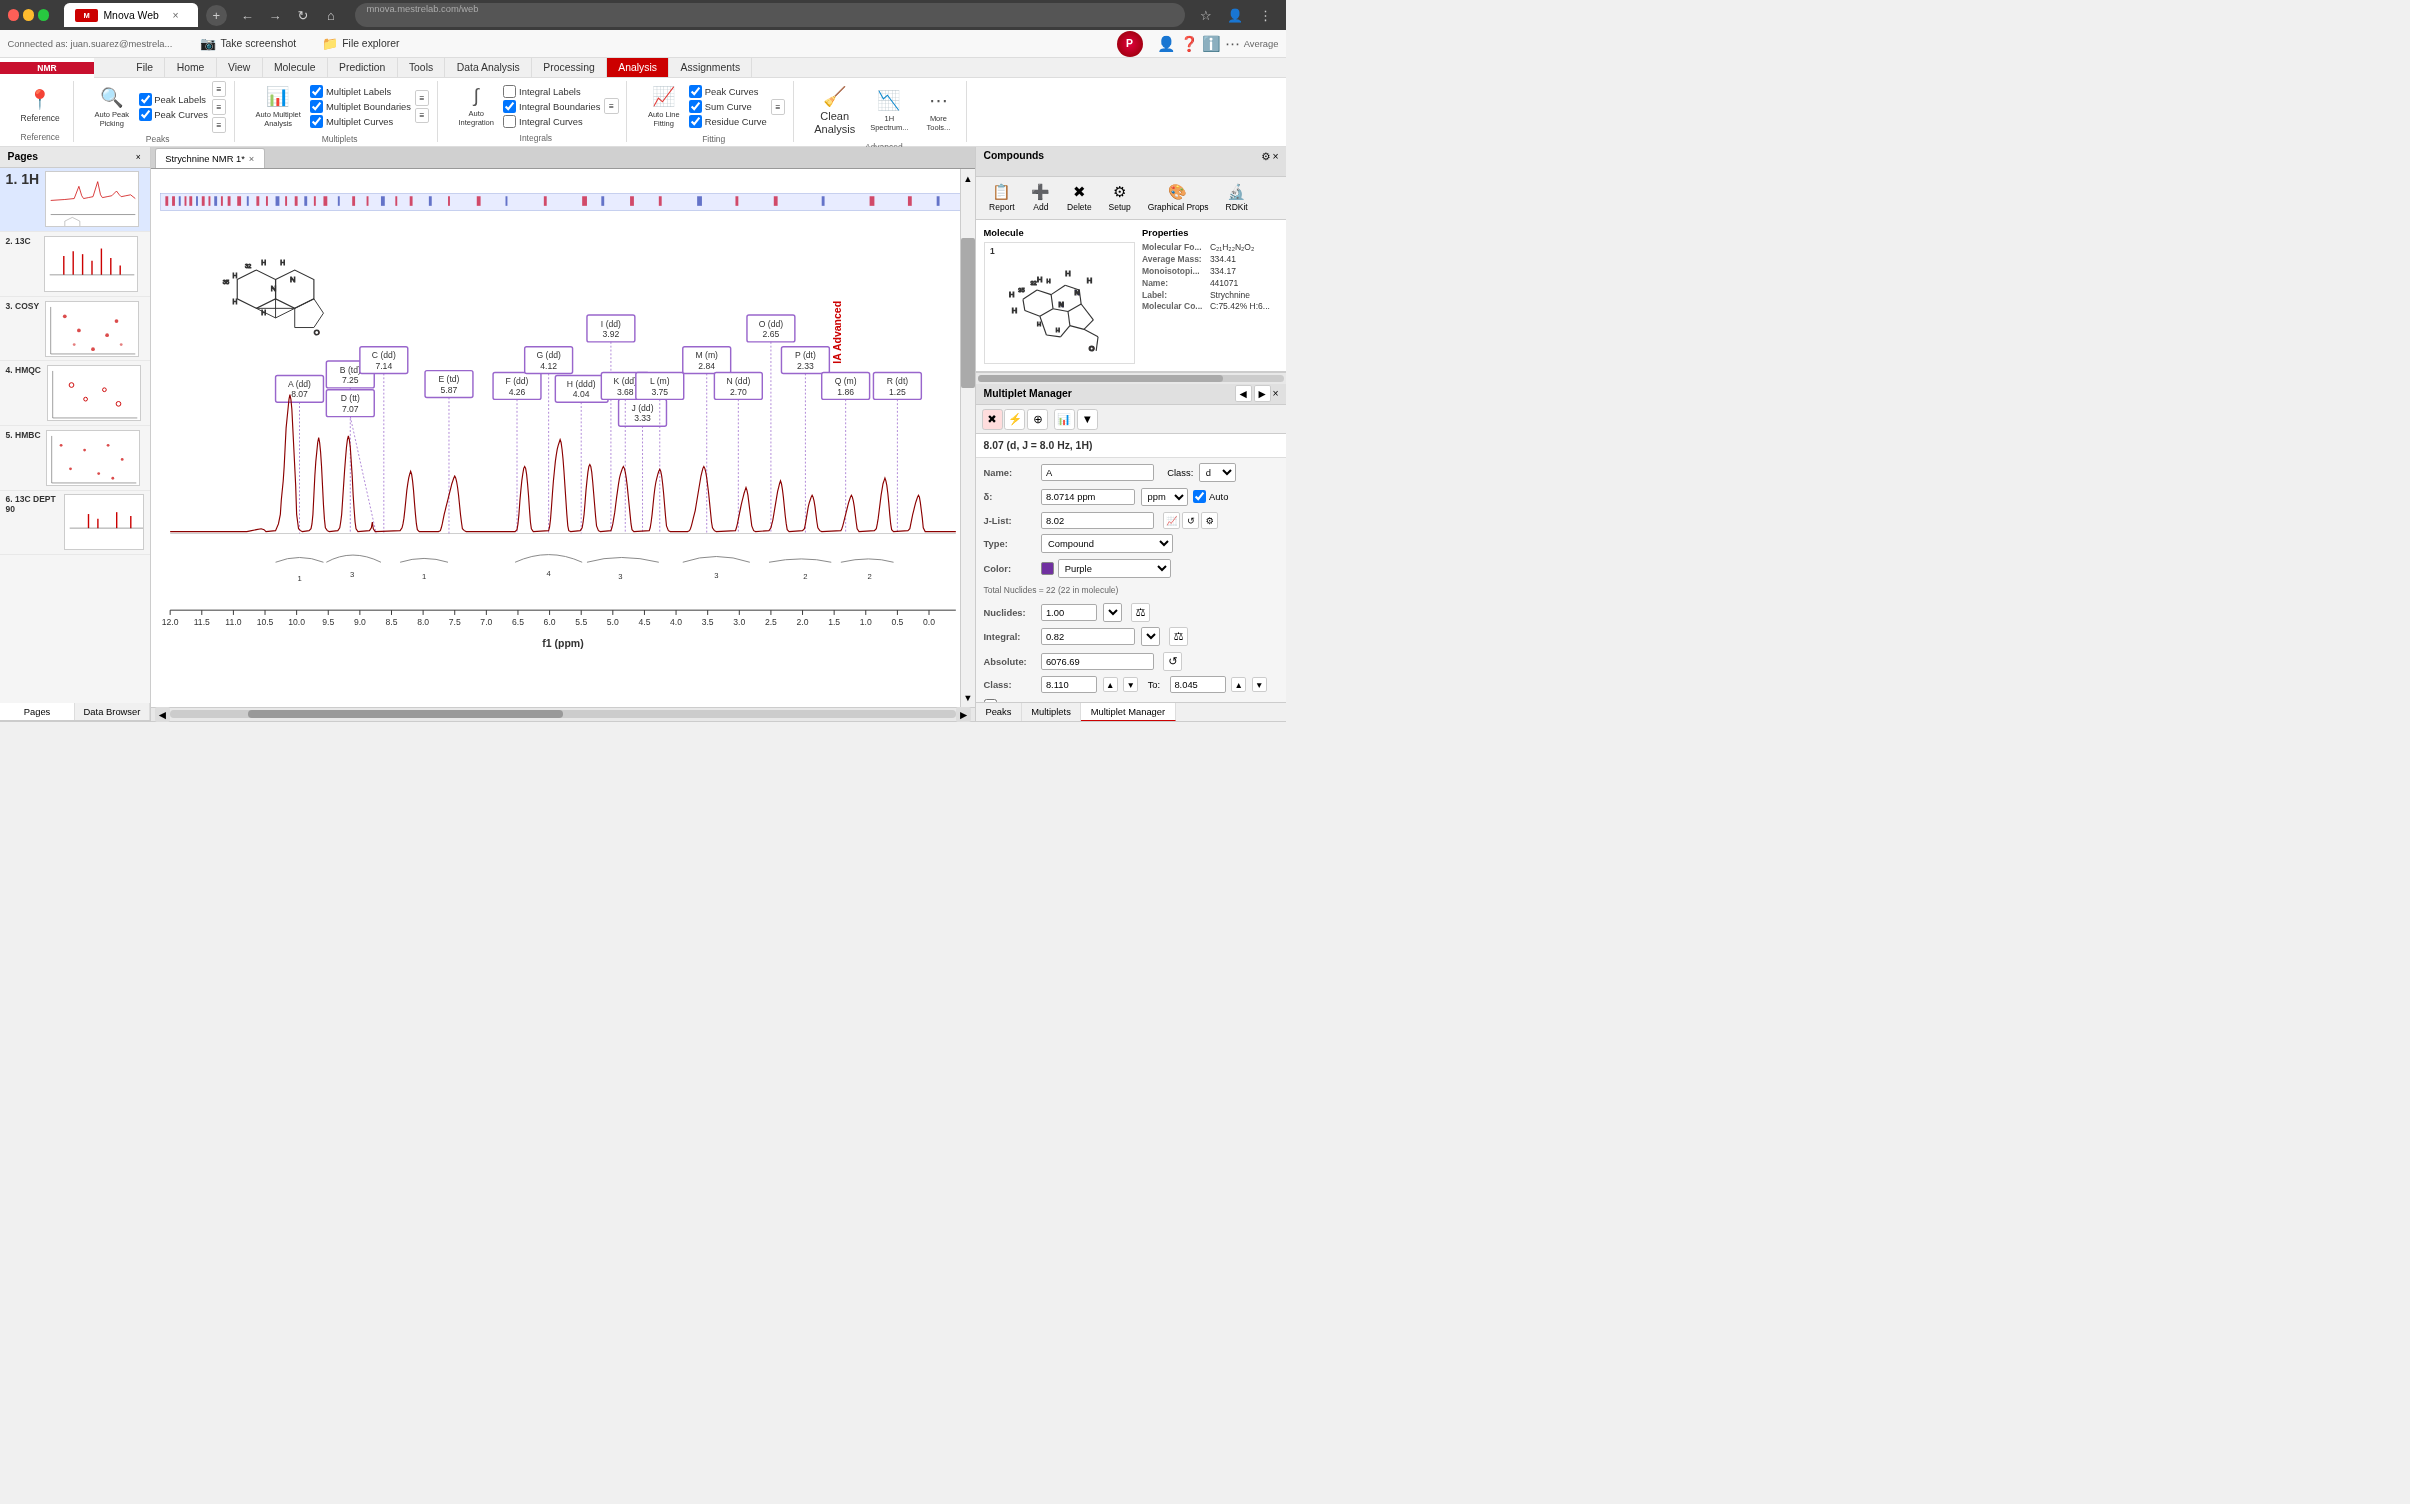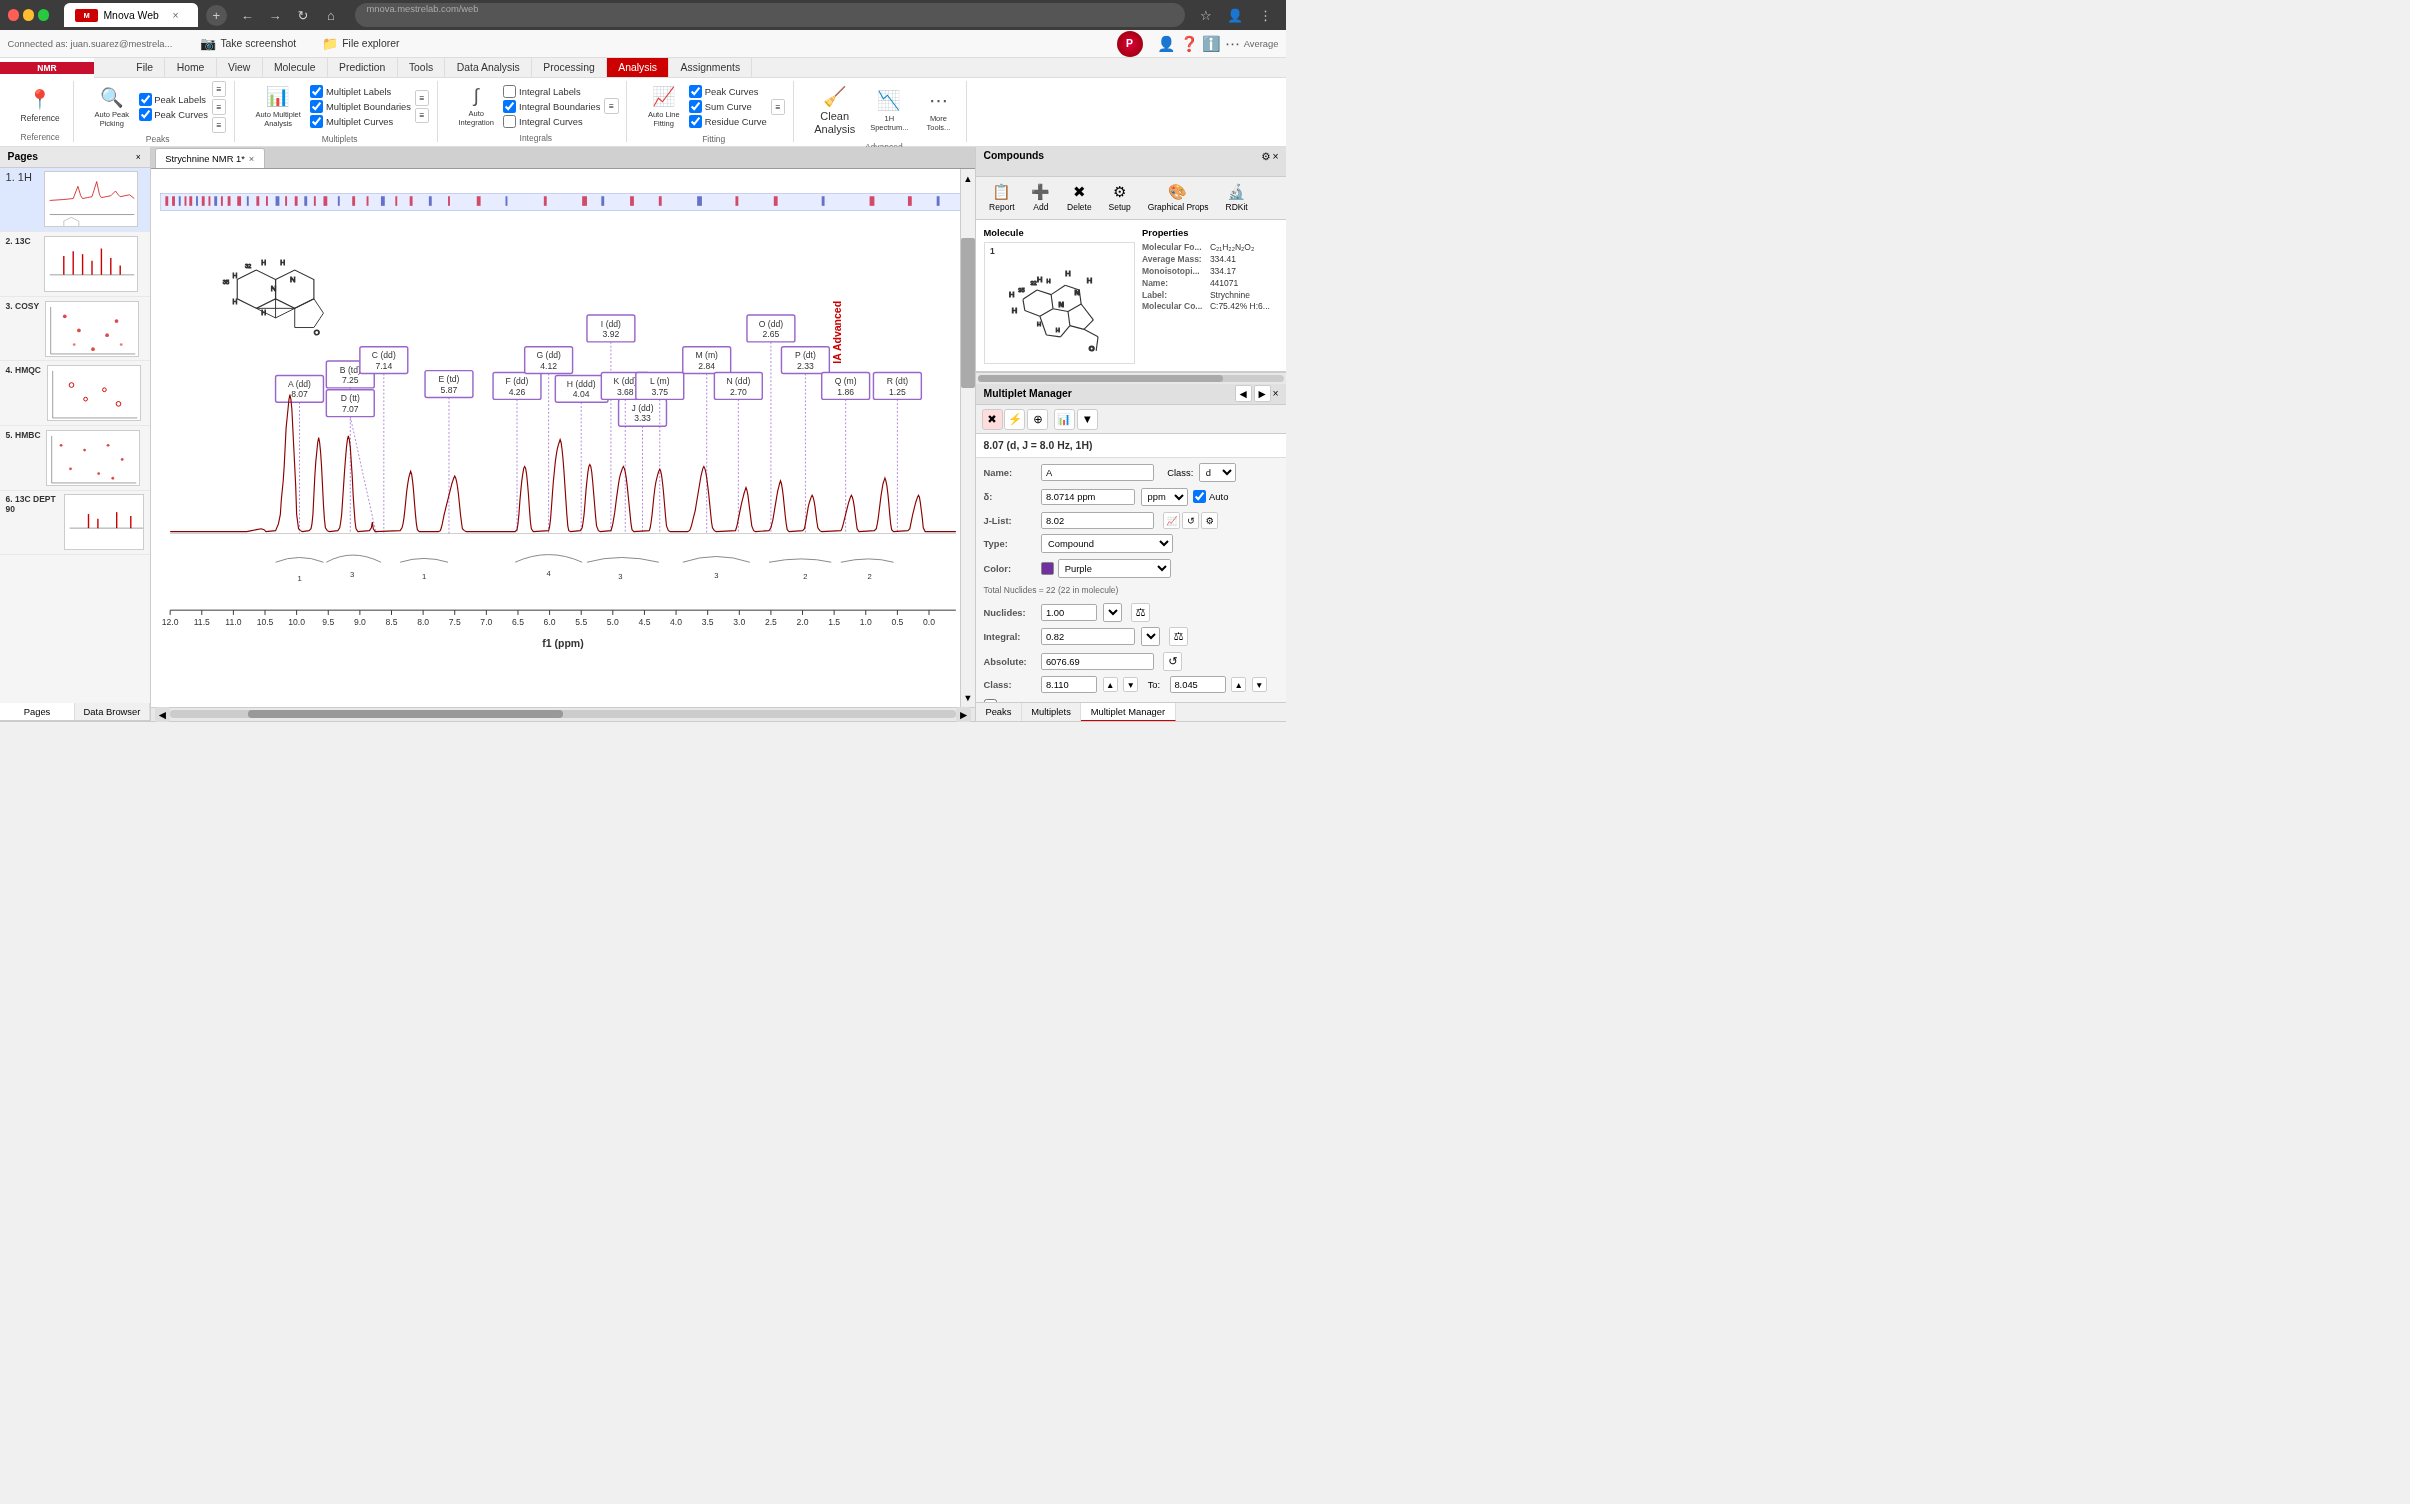--- a/index.html
+++ b/index.html
@@ -313,21 +313,21 @@
     <div class="pages-header">
       <span>Pages</span>
       <div style="display:flex;gap:1.9px;">
         <button style="font-size:8.5px;padding:0 1.9px;background:none;border:none;cursor:pointer;">×</button>
       </div>
     </div>
     <div class="pages-list">
 
       <div class="page-item" style="background:#dde8ff;">
         <div style="min-width:33px;">
-          <div style="font-size:11px;font-weight:normal;color:#333;">1. 1H</div>
+          <div style="font-size:14px;font-weight:bold;color:#333;">1. 1H</div>
         </div>
         <div class="page-thumbnail">
           <svg width="94" height="55" viewBox="0 0 100 58">
             <rect width="100" height="58" fill="white"></rect>
 
             <polyline points="5,30 20,29 30,28 35,15 38,25 40,28 45,27 50,26 55,10 58,24 60,27 65,26 70,25 75,20 78,24 80,26 85,25 90,24 95,28" fill="none" stroke="#c00" stroke-width="0.8"></polyline>
             <line x1="5" y1="45" x2="95" y2="45" stroke="#333" stroke-width="0.5"></line>
 
             <polygon points="20,52 28,48 36,52 36,58 28,58 20,58" fill="none" stroke="#888" stroke-width="0.5"></polygon>
           </svg>

